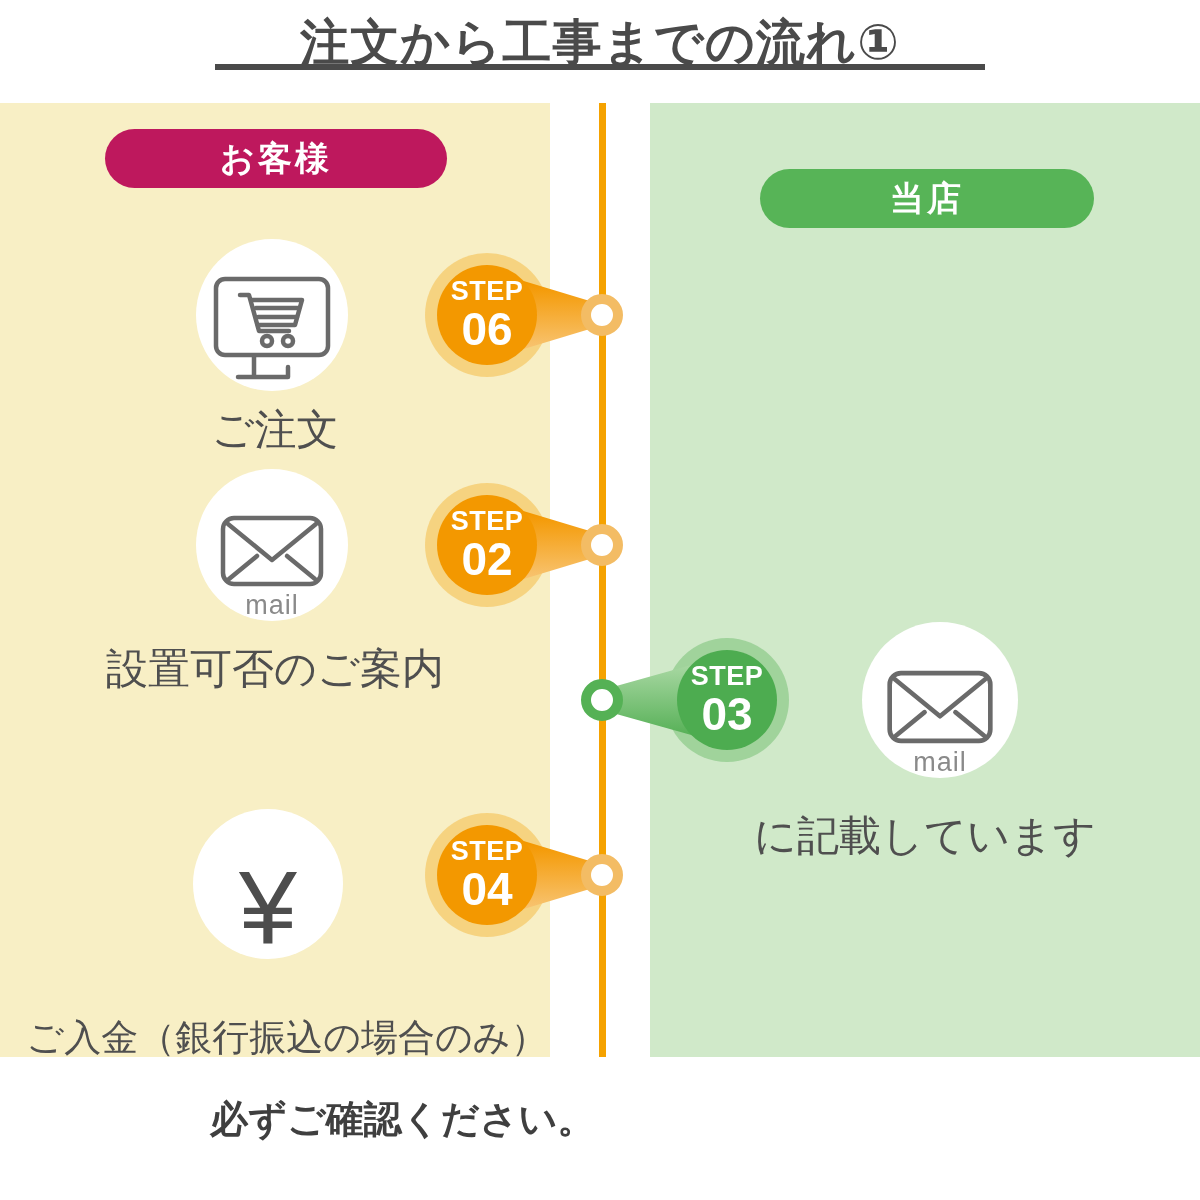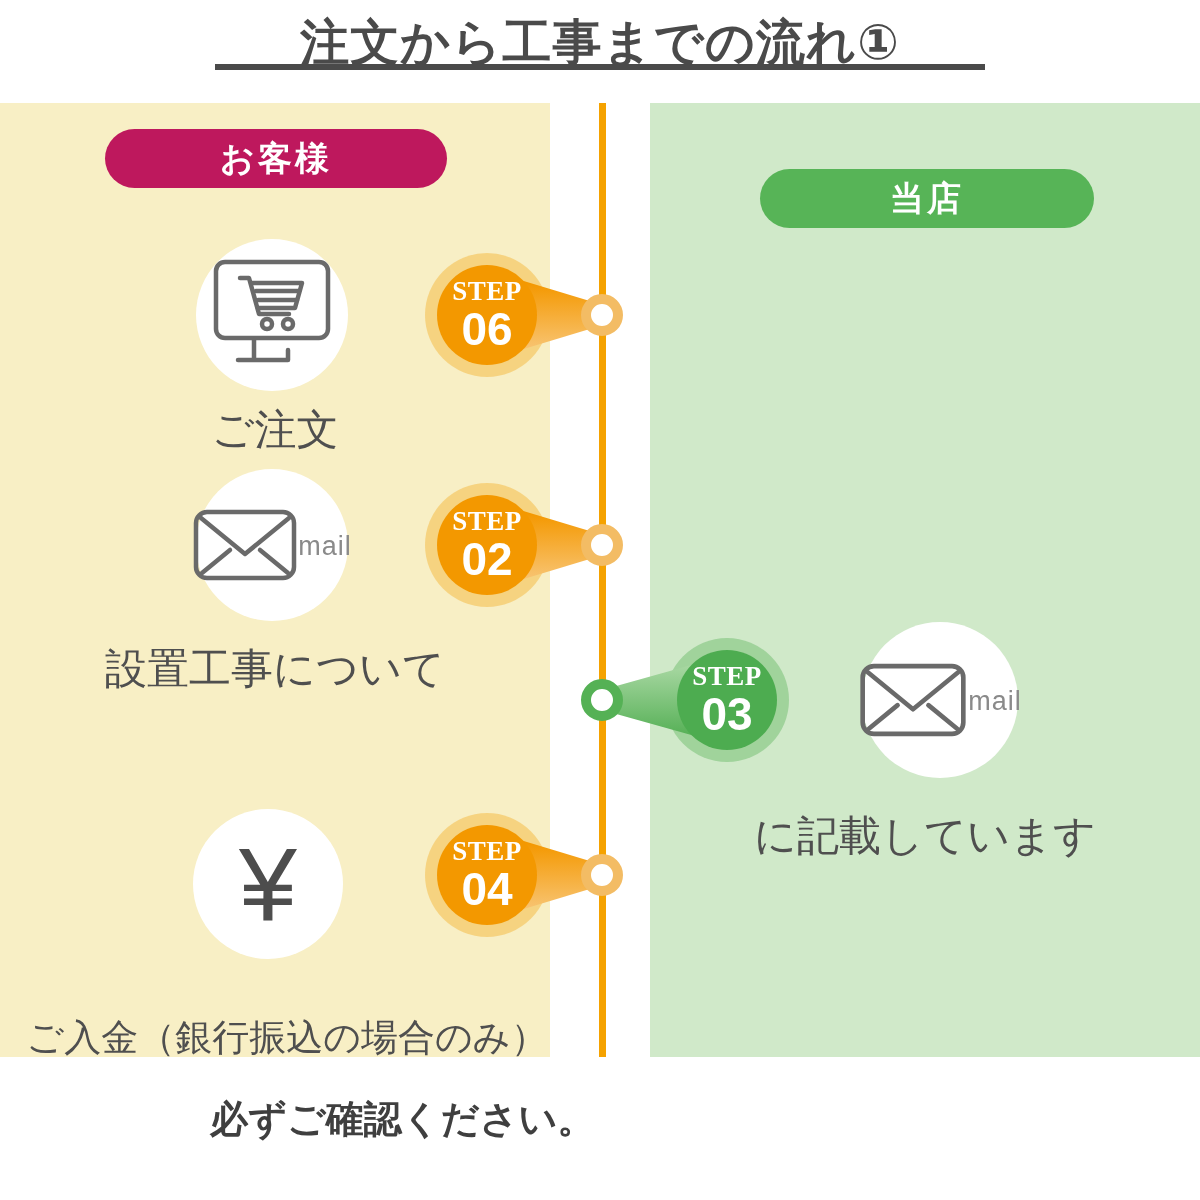--- a/index.html
+++ b/index.html
@@ -17,21 +17,21 @@
   .col-right{left:650px;width:550px;background:#d0e9c9;}
   .timeline{position:absolute;left:599px;top:103px;width:7px;height:954px;background:#f5a200;}
 
   .pill{position:absolute;height:59px;border-radius:30px;display:flex;align-items:center;justify-content:center;
         color:#ffffff;font-size:34px;font-weight:bold;letter-spacing:3px;}
   .pill-customer{left:105px;top:129px;width:342px;background:#be185d;}
   .pill-shop{left:760px;top:129px;width:334px;background:#57b457;margin-top:40px;}
 
   
   .icon-circle{position:absolute;background:#ffffff;border-radius:50%;
-               display:flex;flex-direction:row;align-items:center;justify-content:center;}
+               display:flex;flex-direction:column;align-items:center;justify-content:flex-end;}
   .ic1{left:196px;top:239px;width:152px;height:152px;}
   .ic2{left:196px;top:469px;width:152px;height:152px;}
   .ic3{left:193px;top:809px;width:150px;height:150px;}
   .ic4{left:862px;top:622px;width:156px;height:156px;}
   .mail-caption{font-size:27px;color:#8a8a8a;margin-top:2px;letter-spacing:1px;}
   .yen-glyph{font-size:104px;font-weight:500;color:#4d4d4d;line-height:1;}
 
   
   .step-label{position:absolute;text-align:center;color:#4f4f4f;font-weight:500;white-space:nowrap;}
   .lbl-order{left:0;top:402px;width:550px;font-size:42px;}
@@ -41,21 +41,21 @@
 
   
   .badge{position:absolute;}
   .halo{position:absolute;width:124px;height:124px;border-radius:50%;}
   .halo-o{background:rgba(244,160,0,0.35);}
   .halo-g{background:rgba(88,177,88,0.40);}
   .bcircle{position:absolute;width:100px;height:100px;border-radius:50%;
            display:flex;flex-direction:column;align-items:center;justify-content:center;color:#fff;}
   .bcircle-o{background:#f39800;}
   .bcircle-g{background:#4dac50;}
-  .bword{font-size:27px;font-weight:bold;line-height:1;margin-top:2px;letter-spacing:0.5px;font-family:Liberation Serif, serif;}
+  .bword{font-size:27px;font-weight:bold;line-height:1;margin-top:2px;letter-spacing:0.5px;}
   .bnum{font-size:46px;font-weight:bold;line-height:1.05;}
   .cone{position:absolute;height:90px;}
   .cone-o{background:linear-gradient(180deg,#f49800 15%,#f8c575 90%);
           clip-path:polygon(0 0,100% 39%,100% 61%,0 100%);}
   .cone-g{background:linear-gradient(180deg,#a9d8a3 10%,#58b158 88%);
           clip-path:polygon(100% 0,0 39%,0 61%,100% 100%);}
   .node{position:absolute;width:42px;height:42px;border-radius:50%;background:#ffffff;box-sizing:border-box;}
   .node-o{border:10px solid #f3bc64;}
   .node-g{border:10px solid #55b155;}
   .z1{z-index:1}.z2{z-index:2}.z3{z-index:3}.z4{z-index:4}
@@ -118,21 +118,21 @@
     <span>
       <svg width="106" height="74" viewBox="0 0 106 74" fill="none" stroke="#6a6a6a" stroke-width="4.5" stroke-linecap="round" stroke-linejoin="round">
         <rect x="4" y="4" width="98" height="66" rx="11"></rect>
         <path d="M9 10 L53 46 L97 10"></path>
         <path d="M10 65 L38 42"></path>
         <path d="M96 65 L68 42"></path>
       </svg>
     </span>
     <span class="mail-caption">mail</span>
   </div>
-  <div class="step-label lbl-place">設置工事について</div>
+  <div class="step-label lbl-place">設置可否のご案内</div>
 
   <div class="icon-circle ic3">
     <span class="yen-glyph">¥</span>
   </div>
   <div class="step-label lbl-pay">ご入金（銀行振込の場合のみ）</div>
 
   <div class="icon-circle ic4">
     <span>
       <svg width="110" height="76" viewBox="0 0 106 74" fill="none" stroke="#6a6a6a" stroke-width="4.5" stroke-linecap="round" stroke-linejoin="round">
         <rect x="4" y="4" width="98" height="66" rx="11"></rect>

